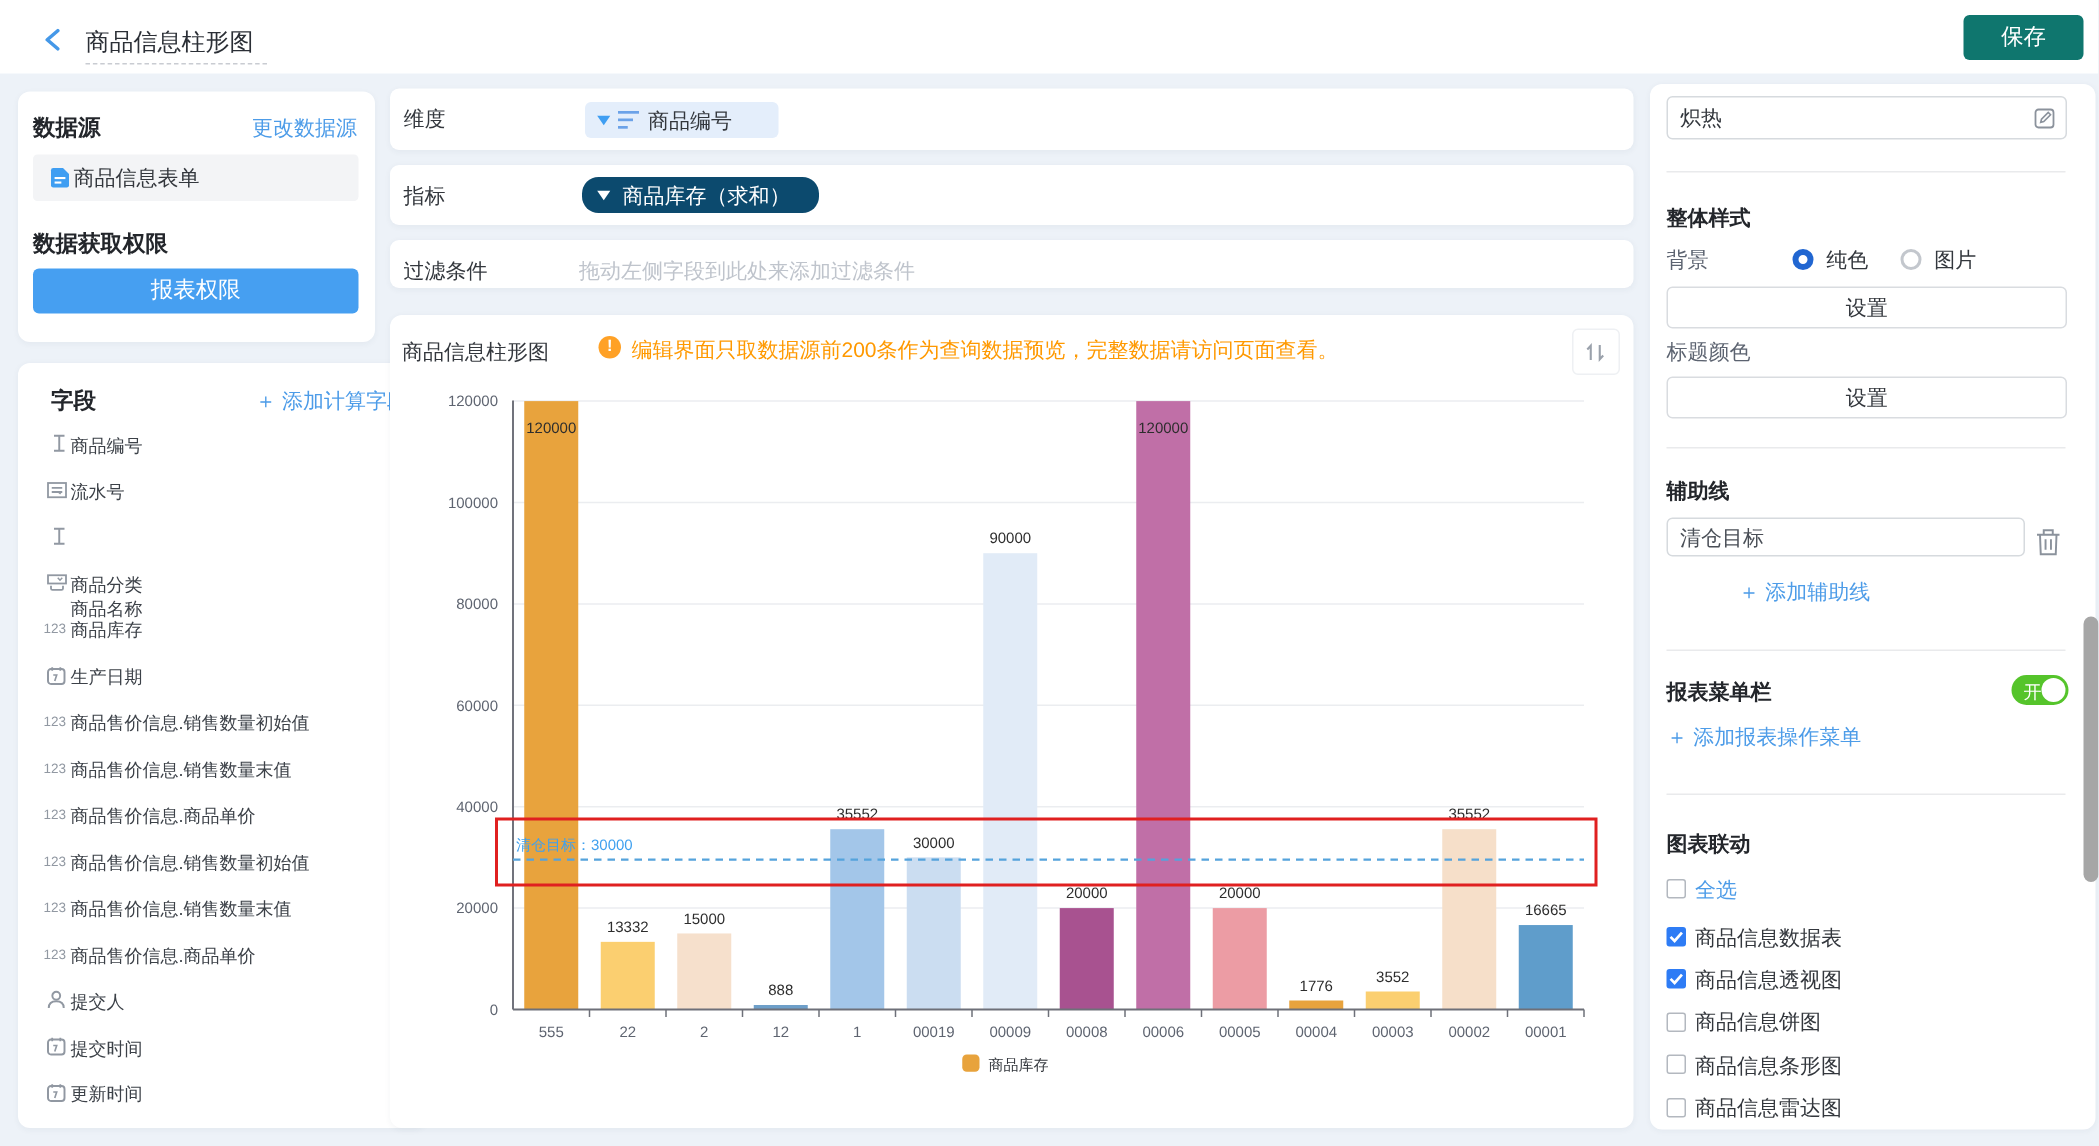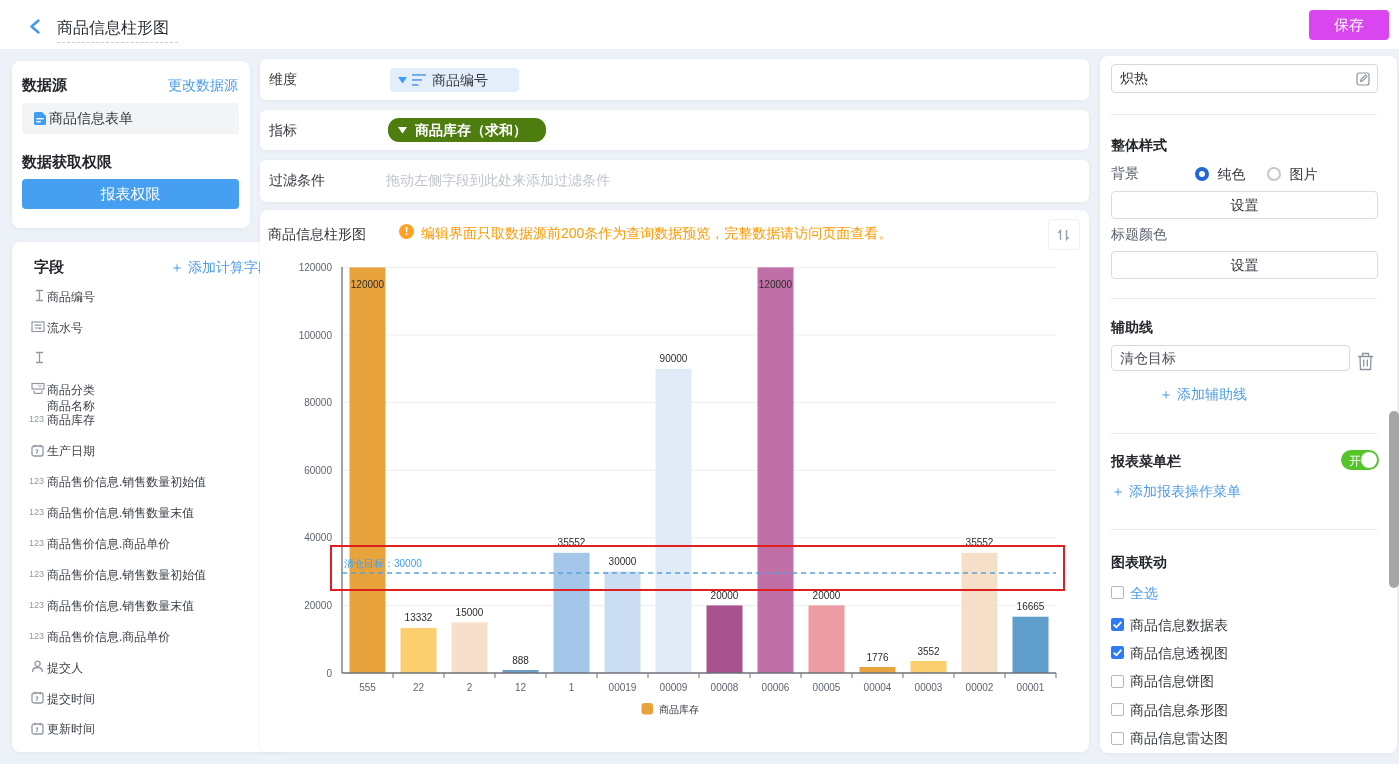--- a/index.html
+++ b/index.html
@@ -11,21 +11,21 @@
   .bold { font-weight:bold; }
 </style>
 </head>
 <body>
 
 <div class="abs" style="left:0;top:0;width:1399px;height:49px;background:#fff;">
   <svg class="abs" style="left:29px;top:19px;" width="11" height="15" viewBox="0 0 11 15">
     <path d="M9.5 1.5 L2.5 7.5 L9.5 13.5" fill="none" stroke="#4598e8" stroke-width="2.4" stroke-linecap="round" stroke-linejoin="round"></path>
   </svg>
   <div class="abs" style="left:57px;top:18px;width:121px;font-size:16px;color:#2b2f36;padding-bottom:3px;border-bottom:1px dashed #c9ccd2;white-space:nowrap;">商品信息柱形图</div>
-  <div class="abs" style="left:1309px;top:10px;width:80px;height:30px;background:#d946ef;border-radius:4px;color:#fff;font-size:15px;text-align:center;line-height:30px;">保存</div>
+  <div class="abs" style="left:1309px;top:10px;width:80px;height:30px;background:#0f766e;border-radius:4px;color:#fff;font-size:15px;text-align:center;line-height:30px;">保存</div>
 </div>
 
 <div class="panel" style="left:12px;top:61px;width:238px;height:167px;">
   <div class="abs bold" style="left:10px;top:15px;font-size:15px;color:#23262b;">数据源</div>
   <div class="abs blue" style="right:12px;top:16px;font-size:14px;">更改数据源</div>
   <div class="abs" style="left:10px;top:42px;width:217px;height:31px;background:#f3f4f6;border-radius:3px;">
     <svg class="abs" style="left:11px;top:8px;" width="14" height="15" viewBox="0 0 14 15">
       <path d="M1 2.5 Q1 1 2.5 1 L9 1 L13 5 L13 12.5 Q13 14 11.5 14 L2.5 14 Q1 14 1 12.5 Z" fill="#3f9ef2"></path>
       <rect x="3.4" y="7" width="7.2" height="1.4" fill="#fff"></rect>
       <rect x="3.4" y="10" width="4.5" height="1.4" fill="#fff"></rect>
@@ -169,29 +169,29 @@
       <rect x="0" y="1" width="14" height="1.8" fill="#6ba2e8"></rect>
       <rect x="0" y="6" width="10" height="1.8" fill="#6ba2e8"></rect>
       <rect x="0" y="11" width="6.5" height="1.8" fill="#6ba2e8"></rect>
     </svg>
     <div class="abs" style="left:42px;top:3.5px;font-size:14px;color:#33373d;">商品编号</div>
   </div>
 </div>
 
 <div class="panel" style="left:260px;top:110px;width:829px;height:40px;border-radius:6px;padding-left:39px;">
   <div class="abs" style="left:9px;top:12px;font-size:14px;color:#33373d;">指标</div>
-  <div class="abs" style="left:128px;top:8px;width:158px;height:24px;background:#4d7c0f;border-radius:11px;font-weight:bold;">
+  <div class="abs" style="left:128px;top:8px;width:158px;height:24px;background:#0c4a6e;border-radius:11px;">
     <svg class="abs" style="left:10px;top:9px;" width="9" height="7" viewBox="0 0 9 7">
         <path d="M0 0 L9 0 L4.5 6.5 Z" fill="#fff"></path>
       </svg>
     <div class="abs" style="left:27px;top:4px;font-size:14px;color:#fff;">商品库存（求和）</div>
   </div>
 </div>
 
-<div class="panel" style="left:260px;top:160px;width:829px;height:42px;border-radius:6px;">
+<div class="panel" style="left:260px;top:160px;width:829px;height:32px;border-radius:6px;">
   <div class="abs" style="left:9px;top:12px;font-size:14px;color:#33373d;">过滤条件</div>
   <div class="abs" style="left:126px;top:12px;font-size:14px;color:#bfc4cc;">拖动左侧字段到此处来添加过滤条件</div>
 </div>
 
 <div class="panel" style="left:260px;top:210px;width:829px;height:542px;">
   <div class="abs" style="left:8px;top:16px;font-size:14px;color:#33373d;">商品信息柱形图</div>
   <div class="abs" style="left:139px;top:14px;width:15px;height:15px;background:#ffa126;border-radius:50%;color:#fff;font-size:11px;font-weight:bold;text-align:center;line-height:15px;">!</div>
   <div class="abs" style="left:161px;top:15px;font-size:14px;color:#ff9900;">编辑界面只取数据源前200条作为查询数据预览，完整数据请访问页面查看。</div>
   <div class="abs" style="left:788px;top:9px;width:32px;height:31px;background:#fff;border:1px solid #eef0f3;border-radius:4px;">
     <svg width="16" height="16" viewBox="0 0 16 16" style="margin:7px 0 0 7px;">

